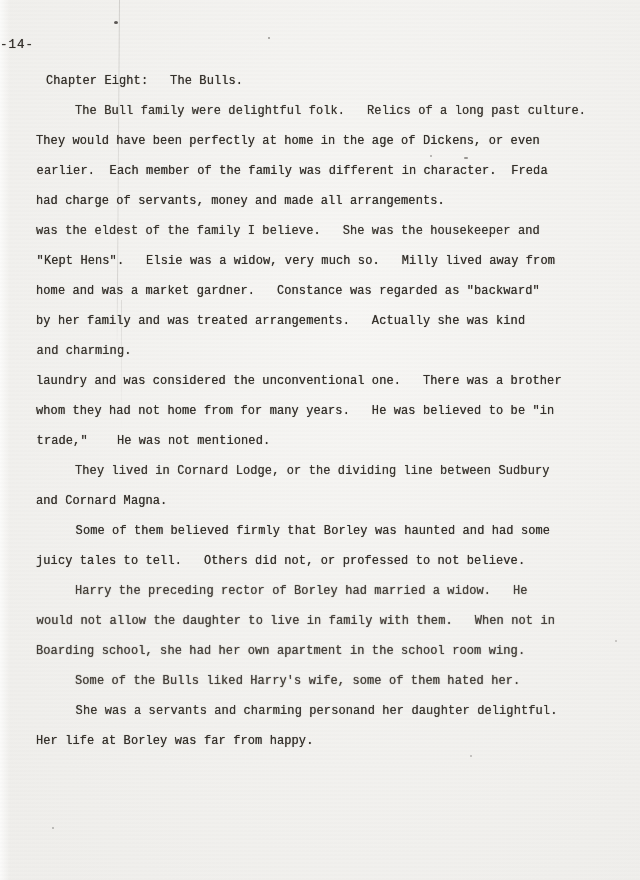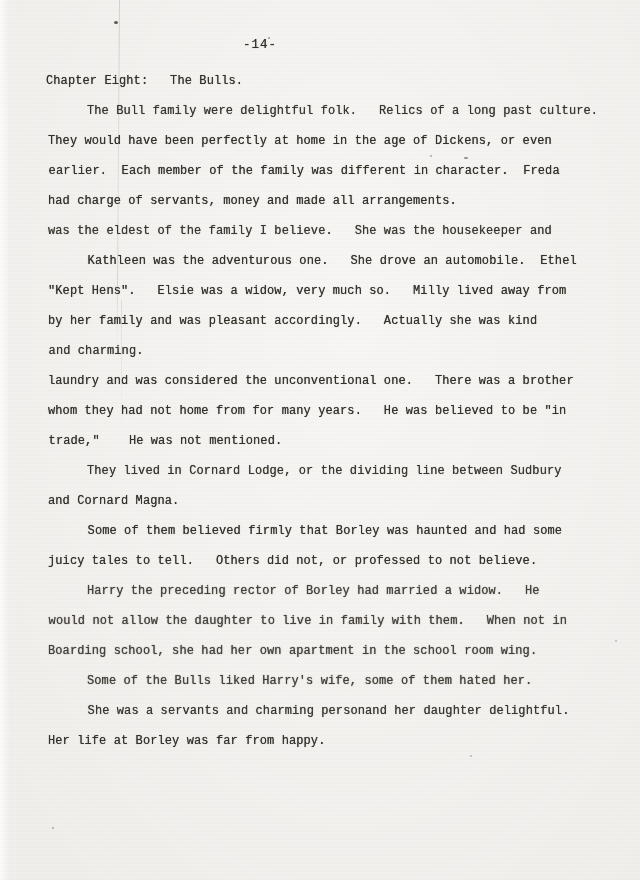--- a/index.html
+++ b/index.html
@@ -30,35 +30,35 @@
     line-height: 30px;
     height: 30px;
     letter-spacing: 0.1px;
     text-shadow: 0 0 0.7px rgba(52,48,42,0.8);
   }
   .page-number {
     position: absolute;
     top: 30px;
     left: 0;
     width: 520px;
-    text-align: center;
+    text-align: left;
     font-size: 12.5px;
     line-height: 30px;
     letter-spacing: 1px;
     text-shadow: 0 0 0.7px rgba(52,48,42,0.8);
   }
   .heading {
     position: absolute;
     top: 66px;
     left: 46px;
   }
   .body-lines {
     position: absolute;
     top: 96px;
-    left: 48px;
+    left: 36px;
     width: 580px;
   }
   .body-lines .line.indent {
     padding-left: 39px;
   }
   
   .body-lines .line:nth-child(3n)   { transform: translateX(0.6px); }
   .body-lines .line:nth-child(4n+1) { color: #3a362f; }
   .body-lines .line:nth-child(17),
   .body-lines .line:nth-child(18),
@@ -120,23 +120,23 @@
   <div class="page-number">-14-</div>
 
   <div class="line heading">Chapter Eight:   The Bulls.</div>
 
   <div class="body-lines">
       <div class="line indent">The Bull family were delightful folk.   Relics of a long past culture.</div>
       <div class="line">They would have been perfectly at home in the age of Dickens, or even</div>
       <div class="line">earlier.  Each member of the family was different in character.  Freda</div>
       <div class="line">had charge of servants, money and made all arrangements.</div>
       <div class="line">was the eldest of the family I believe.   She was the housekeeper and</div>
-      <div class="line indent">Kathleen was the adventurous one.   She drove an automobile.  Ethel</div>
       <div class="line">"Kept Hens".   Elsie was a widow, very much so.   Milly lived away from</div>
-      <div class="line">by her family and was pleasant accordingly.   Actually she was kind</div>
+      <div class="line">home and was a market gardner.   Constance was regarded as "backward"</div>
+      <div class="line">by her family and was treated arrangements.   Actually she was kind</div>
       <div class="line">and charming.</div>
       <div class="line">laundry and was considered the unconventional one.   There was a brother</div>
       <div class="line">whom they had not home from for many years.   He was believed to be "in</div>
       <div class="line">trade,"    He was not mentioned.</div>
       <div class="line indent">They lived in Cornard Lodge, or the dividing line between Sudbury</div>
       <div class="line">and Cornard Magna.</div>
       <div class="line indent">Some of them believed firmly that Borley was haunted and had some</div>
       <div class="line">juicy tales to tell.   Others did not, or professed to not believe.</div>
       <div class="line indent">Harry the preceding rector of Borley had married a widow.   He</div>
       <div class="line">would not allow the daughter to live in family with them.   When not in</div>

